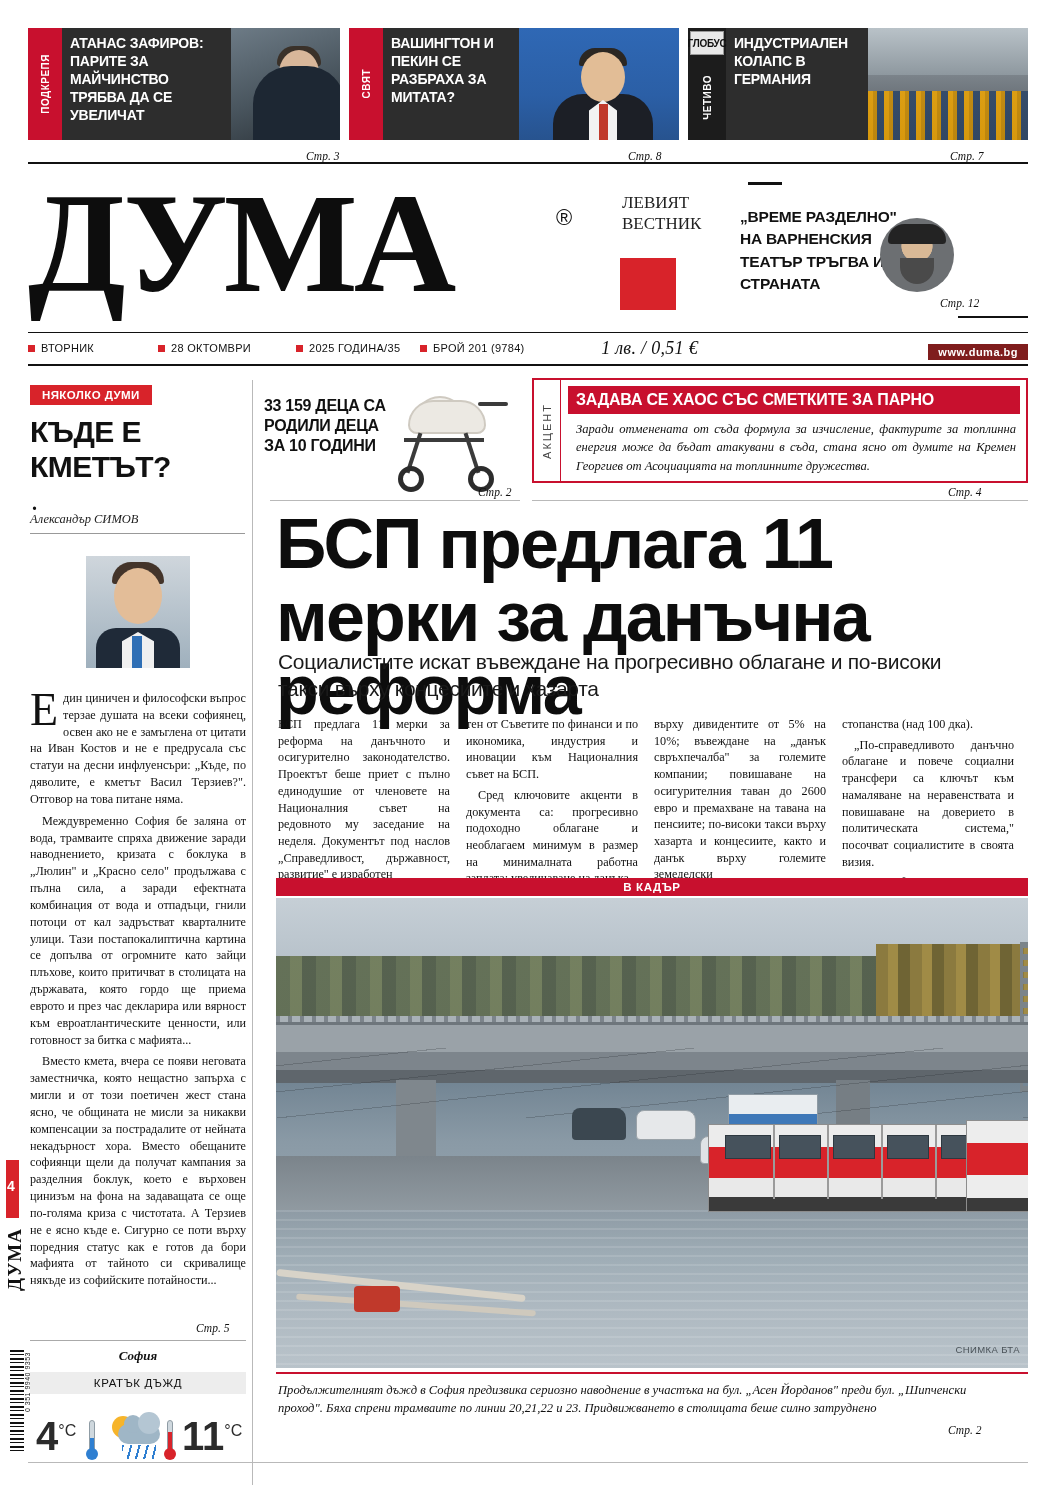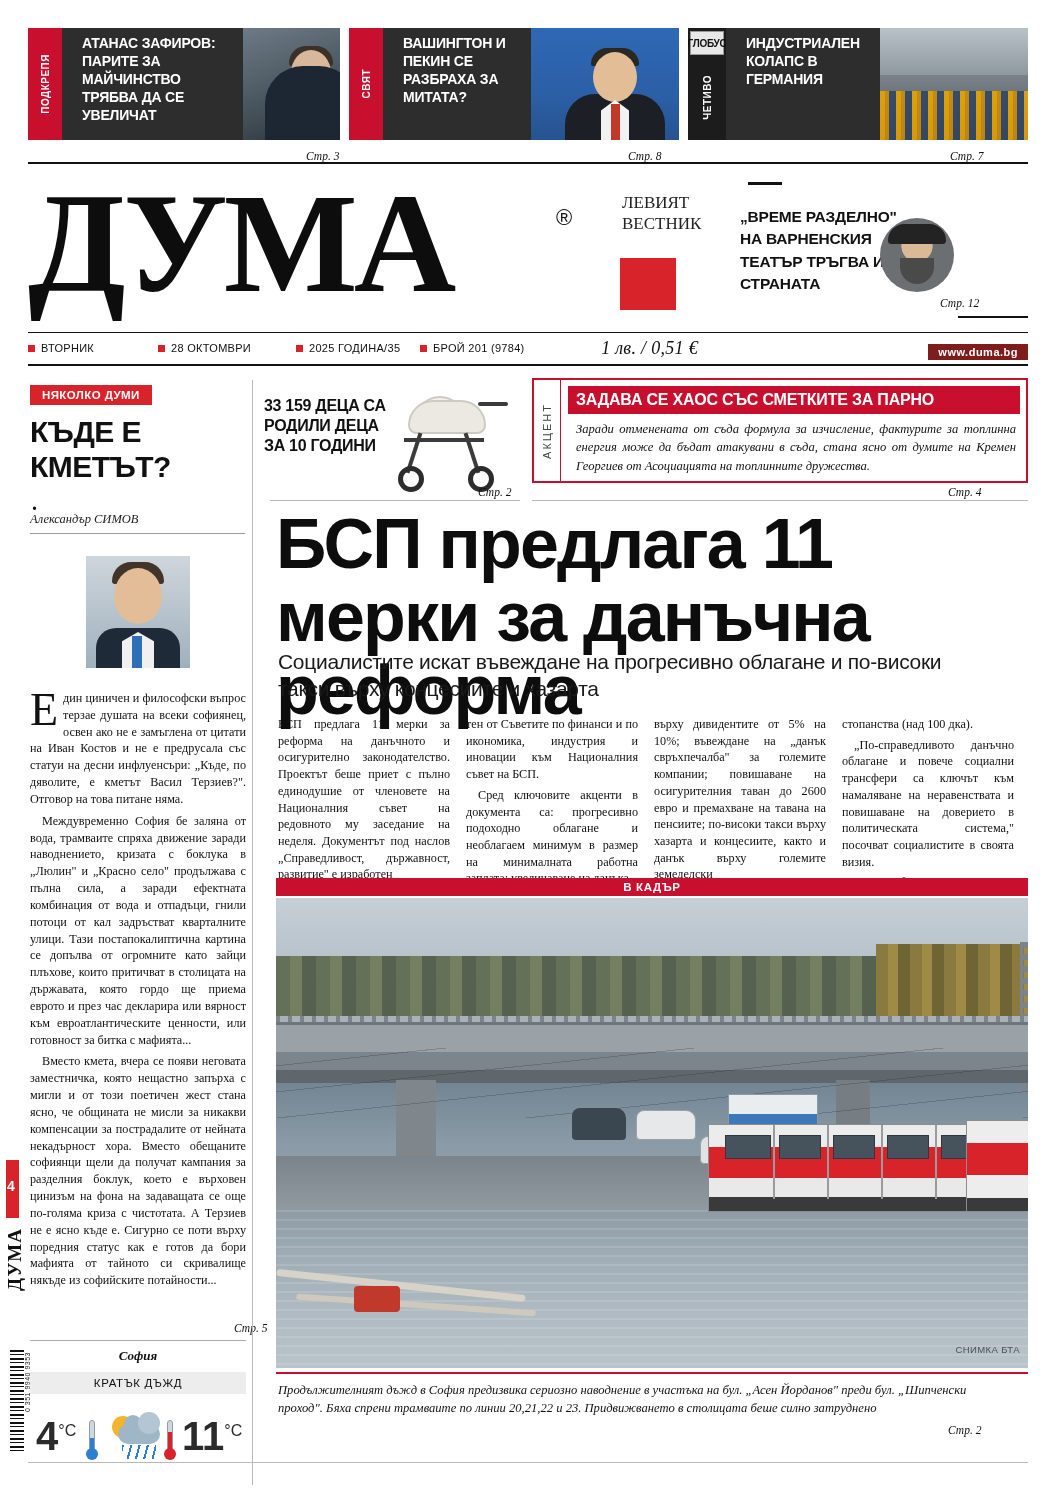--- a/index.html
+++ b/index.html
@@ -85,21 +85,21 @@
     width:100%;
   }
   .globus-tagtext span {
     writing-mode: vertical-rl;
     transform: rotate(180deg);
     font-size:10px; font-weight:bold; color:#fff;
     font-family:"Liberation Sans",sans-serif;
   }
   .teaser-text {
     flex: 1;
-    padding: 7px 6px 4px 20px;
+    padding: 7px 6px 4px 8px;
     color: #fff;
     font-family: "Liberation Sans", sans-serif;
     font-weight: bold;
     font-size: 14.5px;
     line-height: 1.28;
     text-transform: uppercase;
     letter-spacing: -.2px;
   }
   .teaser.t1 .teaser-text { font-size: 14px; width: 155px; flex: none; }
   .teaser.t2 .teaser-text { font-size: 14px; width: 122px; flex:none; }
@@ -301,21 +301,21 @@
     text-align: justify;
     color:#111;
   }
   .edit-body p { margin:0 0 5px 0; text-indent: 12px; }
   .edit-body p.first { text-indent:0; }
   .dropcap {
     float:left; font-family:"Liberation Serif",serif;
     font-size:46px; line-height:36px; font-weight:normal;
     padding: 2px 5px 0 0;
   }
-  .edit-strp { left:196px; top:1322px;margin-left:38px; }
+  .edit-strp { left:196px; top:1322px; }
 
   .left-vert-rule { left: 252px; top: 380px; width:1px; height: 1105px; background:#b9b9b9; }
 
   
   .side-red { position:absolute; left:6px; top:1160px; width:13px; height:58px; background:#d8232a; }
   .side-red span { position:absolute; left:1px; top:18px; color:#fff; font-family:"Liberation Sans",sans-serif; font-weight:bold; font-size:14px;}
   .side-duma {
     position:absolute; left:4px; top:1228px;
     font-family:"Liberation Serif",serif; font-weight:bold; font-size:19px;
     writing-mode: vertical-rl; transform: rotate(180deg);

